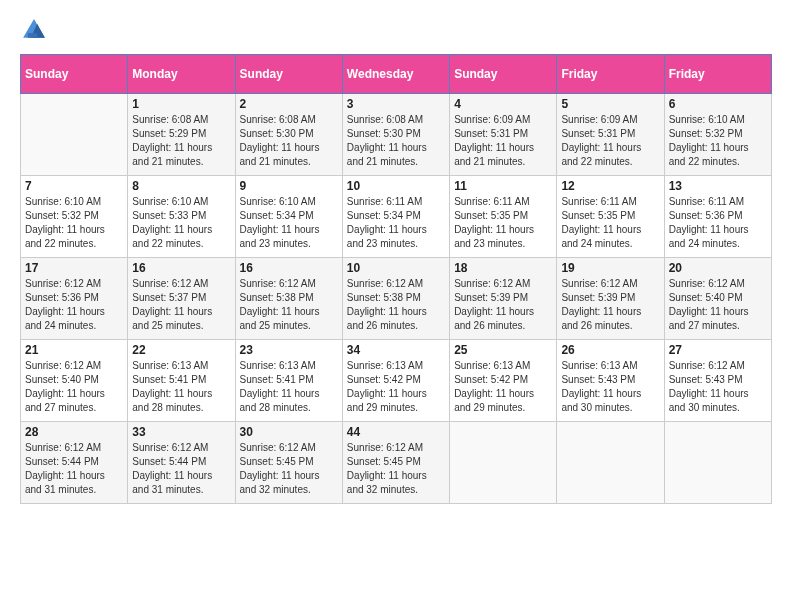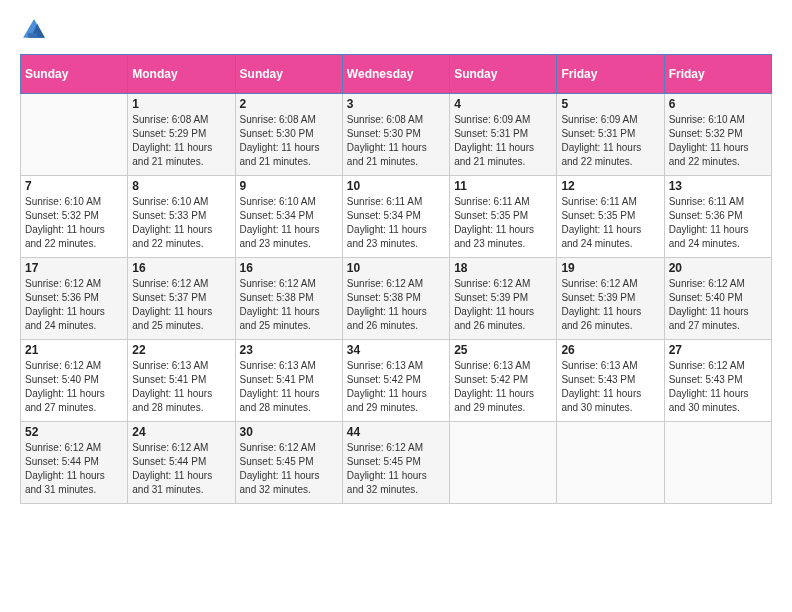--- a/index.html
+++ b/index.html
@@ -247,25 +247,25 @@
             <span class="day-num">26</span>
             <div class="day-info">Sunrise: 6:13 AM<br>Sunset: 5:43 PM<br>Daylight: 11 hours and 30 minutes.</div>
           </td>
           <td>
             <span class="day-num">27</span>
             <div class="day-info">Sunrise: 6:12 AM<br>Sunset: 5:43 PM<br>Daylight: 11 hours and 30 minutes.</div>
           </td>
         </tr>
         <tr>
           <td>
-            <span class="day-num">52</span>
+            <span class="day-num">28</span>
             <div class="day-info">Sunrise: 6:12 AM<br>Sunset: 5:44 PM<br>Daylight: 11 hours and 31 minutes.</div>
           </td>
           <td>
-            <span class="day-num">24</span>
+            <span class="day-num">33</span>
             <div class="day-info">Sunrise: 6:12 AM<br>Sunset: 5:44 PM<br>Daylight: 11 hours and 31 minutes.</div>
           </td>
           <td>
             <span class="day-num">30</span>
             <div class="day-info">Sunrise: 6:12 AM<br>Sunset: 5:45 PM<br>Daylight: 11 hours and 32 minutes.</div>
           </td>
           <td>
             <span class="day-num">44</span>
             <div class="day-info">Sunrise: 6:12 AM<br>Sunset: 5:45 PM<br>Daylight: 11 hours and 32 minutes.</div>
           </td>

